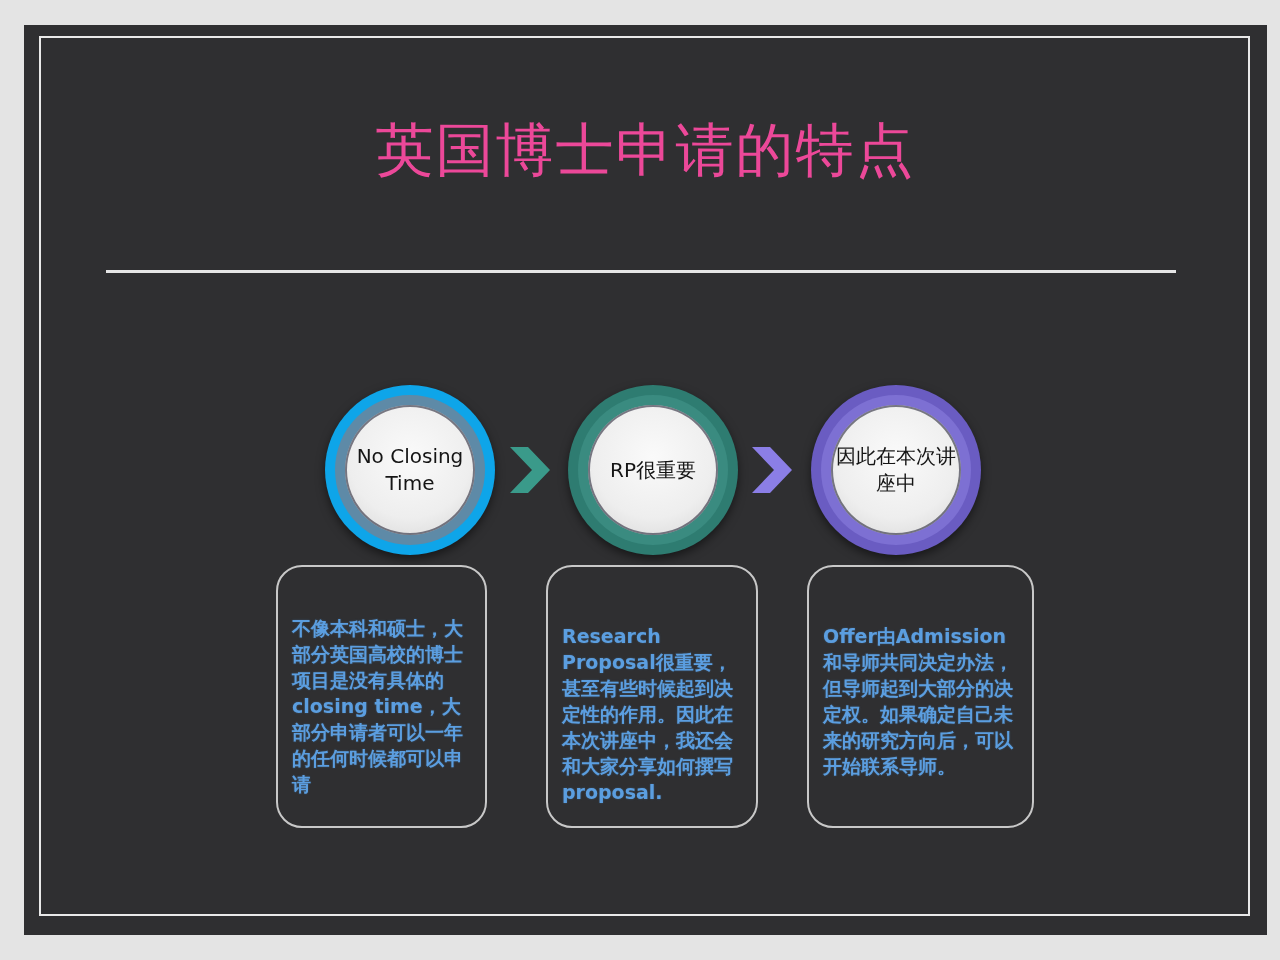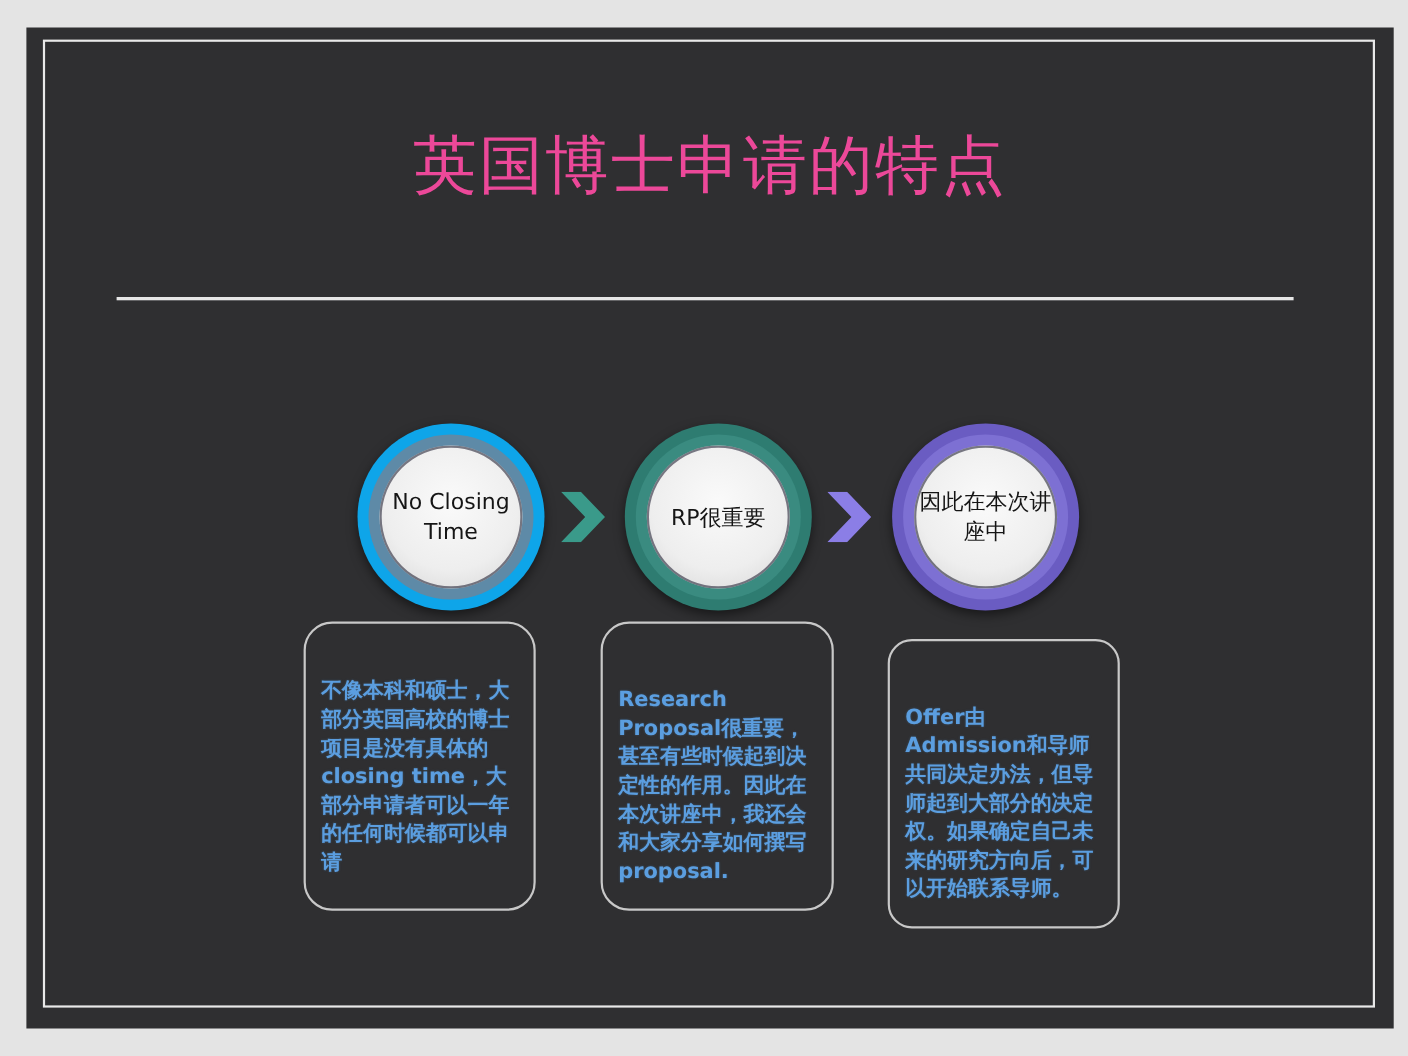--- a/index.html
+++ b/index.html
@@ -87,16 +87,16 @@
   </div>
 
   <div class="box b1" style="left:252px; top:540px; width:211px; height:263px;">
     <div>不像本科和硕士，大部分英国高校的博士项目是没有具体的closing time，大部分申请者可以一年的任何时候都可以申请</div>
   </div>
 
   <div class="box b2" style="left:522px; top:540px; width:212px; height:263px;">
     <div>Research Proposal很重要，甚至有些时候起到决定性的作用。因此在本次讲座中，我还会和大家分享如何撰写proposal.</div>
   </div>
 
-  <div class="box b3" style="left:783px; top:556px; width:211px; height:263px;border-radius:22px;">
+  <div class="box b3" style="left:783px; top:540px; width:227px; height:263px;">
     <div>Offer由Admission和导师共同决定办法，但导师起到大部分的决定权。如果确定自己未来的研究方向后，可以开始联系导师。</div>
   </div>
 </div>
 
 </body></html>

